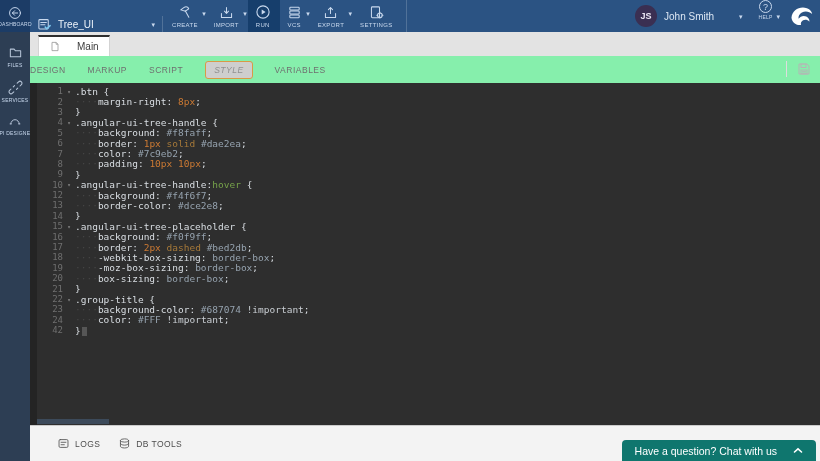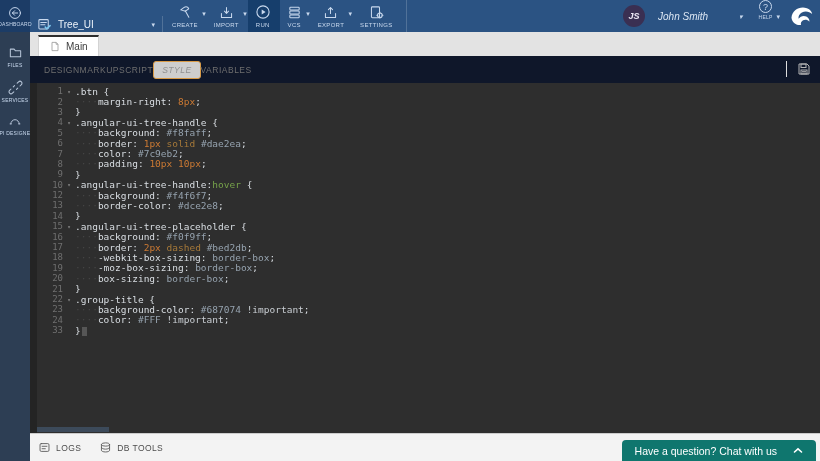--- a/index.html
+++ b/index.html
@@ -17,39 +17,39 @@
   .project-name{font-size:10px;color:#eef4fb;}
   .caret{font-size:7px;color:#c9d9ee;line-height:1;}
   .project .caret{margin-left:auto;}
   .actions{display:flex;align-items:stretch;margin-left:2px;border-right:1px solid rgba(255,255,255,.18);padding-right:4px;}
   .action{display:flex;flex-direction:column;align-items:center;justify-content:center;gap:2px;padding:0 9px 0 7px;position:relative;cursor:pointer;}
   .action .lbl{font-size:6px;letter-spacing:.3px;}
   .action .caret{position:absolute;right:1px;top:10px;}
   .action.active{background:#163e6c;}
   .ic{display:inline-flex;align-items:center;justify-content:center;line-height:0;}
   .ic svg{display:block;}
-  .user{display:flex;align-items:center;gap:13px;margin-left:auto;cursor:pointer;font-style:italic;}
+  .user{display:flex;align-items:center;gap:7px;margin-left:auto;cursor:pointer;}
   .avatar{width:22px;height:22px;border-radius:50%;background:#3a2f52;color:#ece8f5;font-size:9px;font-weight:bold;display:flex;align-items:center;justify-content:center;flex:none;}
   .uname{font-size:10px;color:#dce7f4;}
   .user .caret{margin-left:18px;}
   .help{display:flex;flex-direction:column;align-items:center;gap:1px;margin-left:16px;cursor:pointer;}
   .help-circle{width:13px;height:13px;border:1px solid #c9d9ee;border-radius:50%;font-size:9px;display:flex;align-items:center;justify-content:center;color:#c9d9ee;}
   .help-caret{margin-left:4px;align-self:center;}
   .logo{width:26px;height:26px;margin:0 6px 0 8px;align-self:center;}
   
   .body{flex:1;display:flex;min-height:0;}
   .sidebar{width:30px;background:#2d3e54;flex:none;display:flex;flex-direction:column;align-items:center;padding-top:13px;gap:11px;}
   .side-item{display:flex;flex-direction:column;align-items:center;gap:2px;color:#b7c5d8;cursor:pointer;width:30px;text-align:center;}
   .side-item .tiny{font-size:5px;line-height:1.3;}
   .main{flex:1;display:flex;flex-direction:column;min-width:0;}
   
   .tabstrip{height:24px;background:#e3e3e3;display:flex;align-items:flex-end;padding-left:8px;flex:none;}
-  .tab{height:21px;background:#fff;border-top:2px solid #2e2e2e;border-left:1px solid #d3d3d3;border-right:1px solid #d3d3d3;display:flex;align-items:center;gap:5px;padding:0 10px;font-size:10px;color:#3d3d3d;cursor:pointer;}
-  
-  .subtabs{height:27px;background:#0f172a;display:flex;align-items:center;padding-left:14px;position:relative;flex:none;}
+  .tab{height:21px;background:#fff;border-top:2px solid #2e2e2e;border-left:1px solid #d3d3d3;border-right:1px solid #d3d3d3;display:flex;align-items:center;gap:16px;padding:0 10px;font-size:10px;color:#3d3d3d;cursor:pointer;}
+  
+  .subtabs{height:27px;background:#86efac;display:flex;align-items:center;gap:22px;position:relative;flex:none;}
   .subtab{font-size:8.5px;color:#6f6f6f;letter-spacing:.5px;cursor:pointer;}
   .subtab.active{background:#cecece;border:1px solid #d89a46;border-radius:3px;padding:3px 8px;color:#909090;font-style:italic;}
   .save-area{position:absolute;right:8px;top:5px;display:flex;align-items:center;gap:9px;}
   .vsep{width:1px;height:16px;background:#ddd;}
   
   .editor{flex:1;background:#2e2e2e;position:relative;overflow:hidden;
     font-family:"DejaVu Sans Mono",monospace;padding-top:3px;}
   .editor::before{content:"";position:absolute;left:0;top:0;width:7px;height:100%;background:#242424;}
   .code-line{display:flex;height:10.4px;align-items:center;white-space:pre;}
   .ln-num{width:33px;text-align:right;color:#6f6f6f;font-size:9px;flex:none;}
@@ -58,21 +58,21 @@
   .tk-sel,.tk-pun,.tk-prop,.tk-txt{color:#d9dee3;}
   .tk-pse{color:#76a24a;}
   .tk-num{color:#cd7a33;}
   .tk-kw{color:#a67939;}
   .tk-val{color:#95a2ae;}
   .tk-imp{color:#c9ced3;}
   .tk-ws{color:#464646;}
   .cursor{display:inline-block;width:5px;height:9px;background:#565656;margin-left:1px;vertical-align:middle;}
   .hthumb{position:absolute;left:7px;bottom:1px;width:72px;height:5px;background:#3c4a5a;}
   
-  .statusbar{height:28px;background:#f3f3f3;border-top:1px solid #cbcbcb;display:flex;align-items:center;padding-left:8px;gap:18px;flex:none;}
+  .statusbar{height:36px;background:#f3f3f3;border-top:1px solid #cbcbcb;display:flex;align-items:center;padding-left:27px;gap:18px;flex:none;}
   .status-item{display:flex;align-items:center;gap:5px;font-size:8.5px;color:#4d4d4d;letter-spacing:.4px;cursor:pointer;}
   .status-item .ic{color:#5a5a5a;}
   
   .chat{position:absolute;right:4px;bottom:0;height:21px;background:#0f766e;border-radius:4px 4px 0 0;color:#fff;display:flex;align-items:center;gap:16px;padding:0 13px;font-size:10.5px;cursor:pointer;z-index:5;}
 </style>
 </head>
 <body>
 
 <div class="screen">
 
@@ -257,21 +257,21 @@
             <div class="code-line"><span class="ln-num">15</span><span class="fold">▾</span><span class="ln-code"><span class="tk-sel">.angular-ui-tree-placeholder</span><span class="tk-pun"> {</span></span></div>
             <div class="code-line"><span class="ln-num">16</span><span class="fold"></span><span class="ln-code"><span class="tk-ws">····</span><span class="tk-prop">background</span><span class="tk-pun">: </span><span class="tk-val">#f0f9ff</span><span class="tk-pun">;</span></span></div>
             <div class="code-line"><span class="ln-num">17</span><span class="fold"></span><span class="ln-code"><span class="tk-ws">····</span><span class="tk-prop">border</span><span class="tk-pun">: </span><span class="tk-num">2px</span><span class="tk-txt"> </span><span class="tk-kw">dashed</span><span class="tk-txt"> </span><span class="tk-val">#bed2db</span><span class="tk-pun">;</span></span></div>
             <div class="code-line"><span class="ln-num">18</span><span class="fold"></span><span class="ln-code"><span class="tk-ws">····</span><span class="tk-prop">-webkit-box-sizing</span><span class="tk-pun">: </span><span class="tk-val">border-box</span><span class="tk-pun">;</span></span></div>
             <div class="code-line"><span class="ln-num">19</span><span class="fold"></span><span class="ln-code"><span class="tk-ws">····</span><span class="tk-prop">-moz-box-sizing</span><span class="tk-pun">: </span><span class="tk-val">border-box</span><span class="tk-pun">;</span></span></div>
             <div class="code-line"><span class="ln-num">20</span><span class="fold"></span><span class="ln-code"><span class="tk-ws">····</span><span class="tk-prop">box-sizing</span><span class="tk-pun">: </span><span class="tk-val">border-box</span><span class="tk-pun">;</span></span></div>
             <div class="code-line"><span class="ln-num">21</span><span class="fold"></span><span class="ln-code"><span class="tk-pun">}</span></span></div>
             <div class="code-line"><span class="ln-num">22</span><span class="fold">▾</span><span class="ln-code"><span class="tk-sel">.group-title</span><span class="tk-pun"> {</span></span></div>
             <div class="code-line"><span class="ln-num">23</span><span class="fold"></span><span class="ln-code"><span class="tk-ws">····</span><span class="tk-prop">background-color</span><span class="tk-pun">: </span><span class="tk-val">#687074</span><span class="tk-txt"> </span><span class="tk-imp">!important</span><span class="tk-pun">;</span></span></div>
             <div class="code-line"><span class="ln-num">24</span><span class="fold"></span><span class="ln-code"><span class="tk-ws">····</span><span class="tk-prop">color</span><span class="tk-pun">: </span><span class="tk-val">#FFF</span><span class="tk-txt"> </span><span class="tk-imp">!important</span><span class="tk-pun">;</span></span></div>
-            <div class="code-line"><span class="ln-num">33</span><span class="fold"></span><span class="ln-code"><span class="tk-pun">}</span><span class="cursor"></span></span></div>
+            <div class="code-line"><span class="ln-num">42</span><span class="fold"></span><span class="ln-code"><span class="tk-pun">}</span><span class="cursor"></span></span></div>
           </div>
         <div class="hthumb"></div>
       </div>
 
       <div class="statusbar">
         <div class="status-item">
           <span class="ic">
               <svg width="13" height="13" viewBox="0 0 16 16" fill="none" stroke="currentColor" stroke-width="1.1" stroke-linecap="round" stroke-linejoin="round">
                 <rect x="2.5" y="3.2" width="11" height="9.6" rx="1.5"></rect>
                 <path d="M5 6.5h6 M5 9.5h4"></path>

